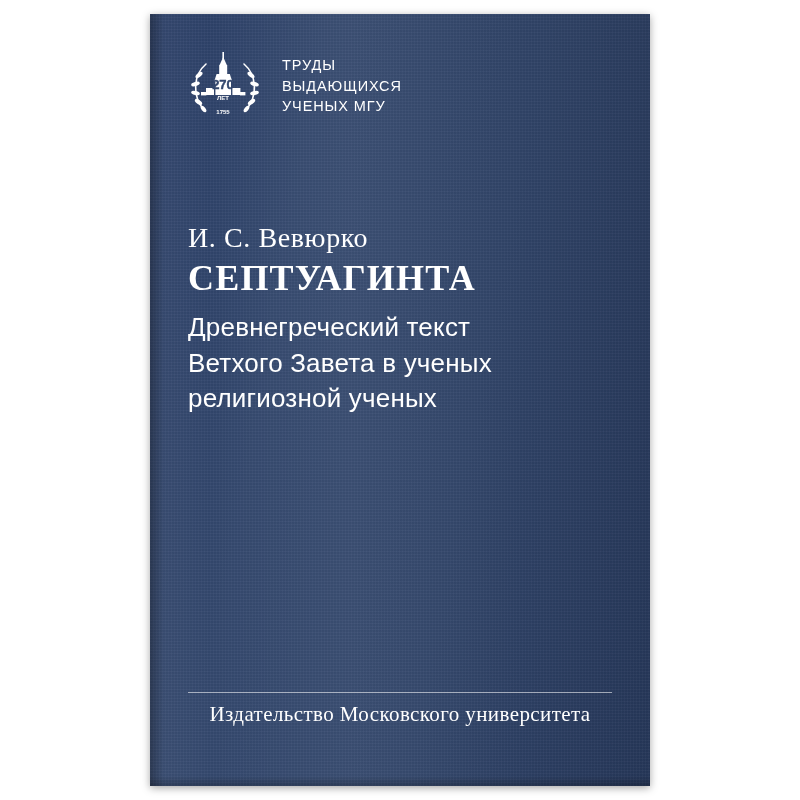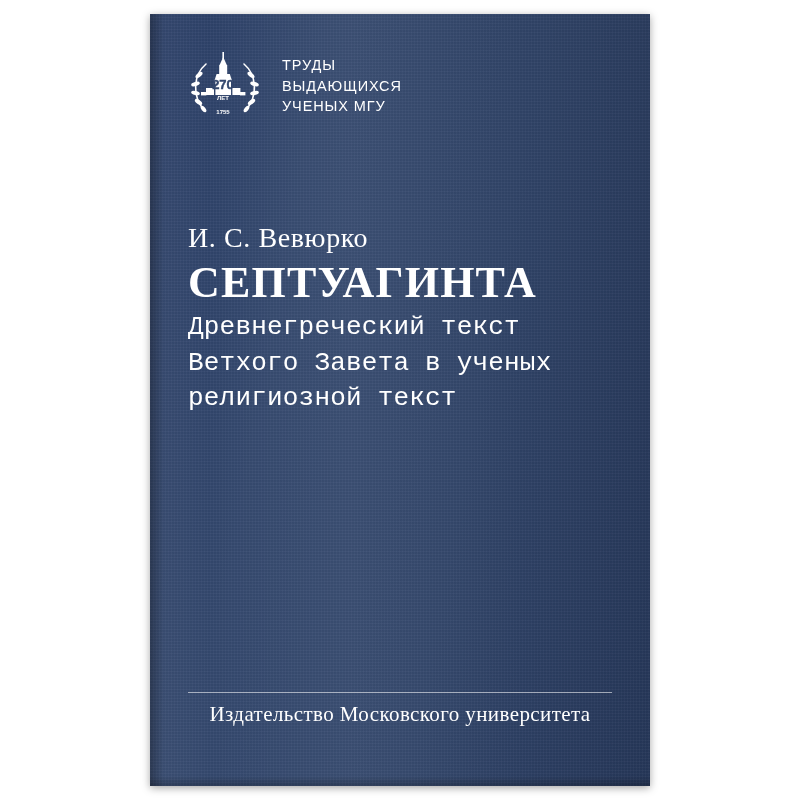--- a/index.html
+++ b/index.html
@@ -103,34 +103,34 @@
     font-family: "Liberation Serif", serif;
     margin-top: 30px;
   }
 
   
   .title-main {
     position: absolute;
     left: 38px;
     top: 243px;
     color: #ffffff;
-    font-size: 44px;
+    font-size: 36px;
     font-weight: bold;
     letter-spacing: 1.2px;
     font-family: "Liberation Serif", serif;
   }
   .subtitle {
     position: absolute;
     left: 38px;
     top: 296px;
     width: 430px;
     color: #ffffff;
     font-size: 26px;
     line-height: 1.37;
-    font-family: Liberation Mono, monospace;
+    font-family: Liberation Sans, sans-serif;
     letter-spacing: 0.2px;
   }
   .subtitle div { white-space: nowrap; }
 
   
   .pub-rule {
     position: absolute;
     left: 38px;
     top: 678px;
     width: 424px;
@@ -204,20 +204,20 @@
       </div>
     </div>
 
     <div class="author">И. С. Вевюрко</div>
 
     <div class="title-main">СЕПТУАГИНТА</div>
 
     <div class="subtitle">
       <div>Древнегреческий текст</div>
       <div>Ветхого Завета в ученых</div>
-      <div>религиозной текст</div>
+      <div>религиозной ученых</div>
     </div>
 
     <div class="pub-rule"></div>
     <div class="publisher">Издательство Московского университета</div>
   </div>
 
 </div>
 
 </body></html>

